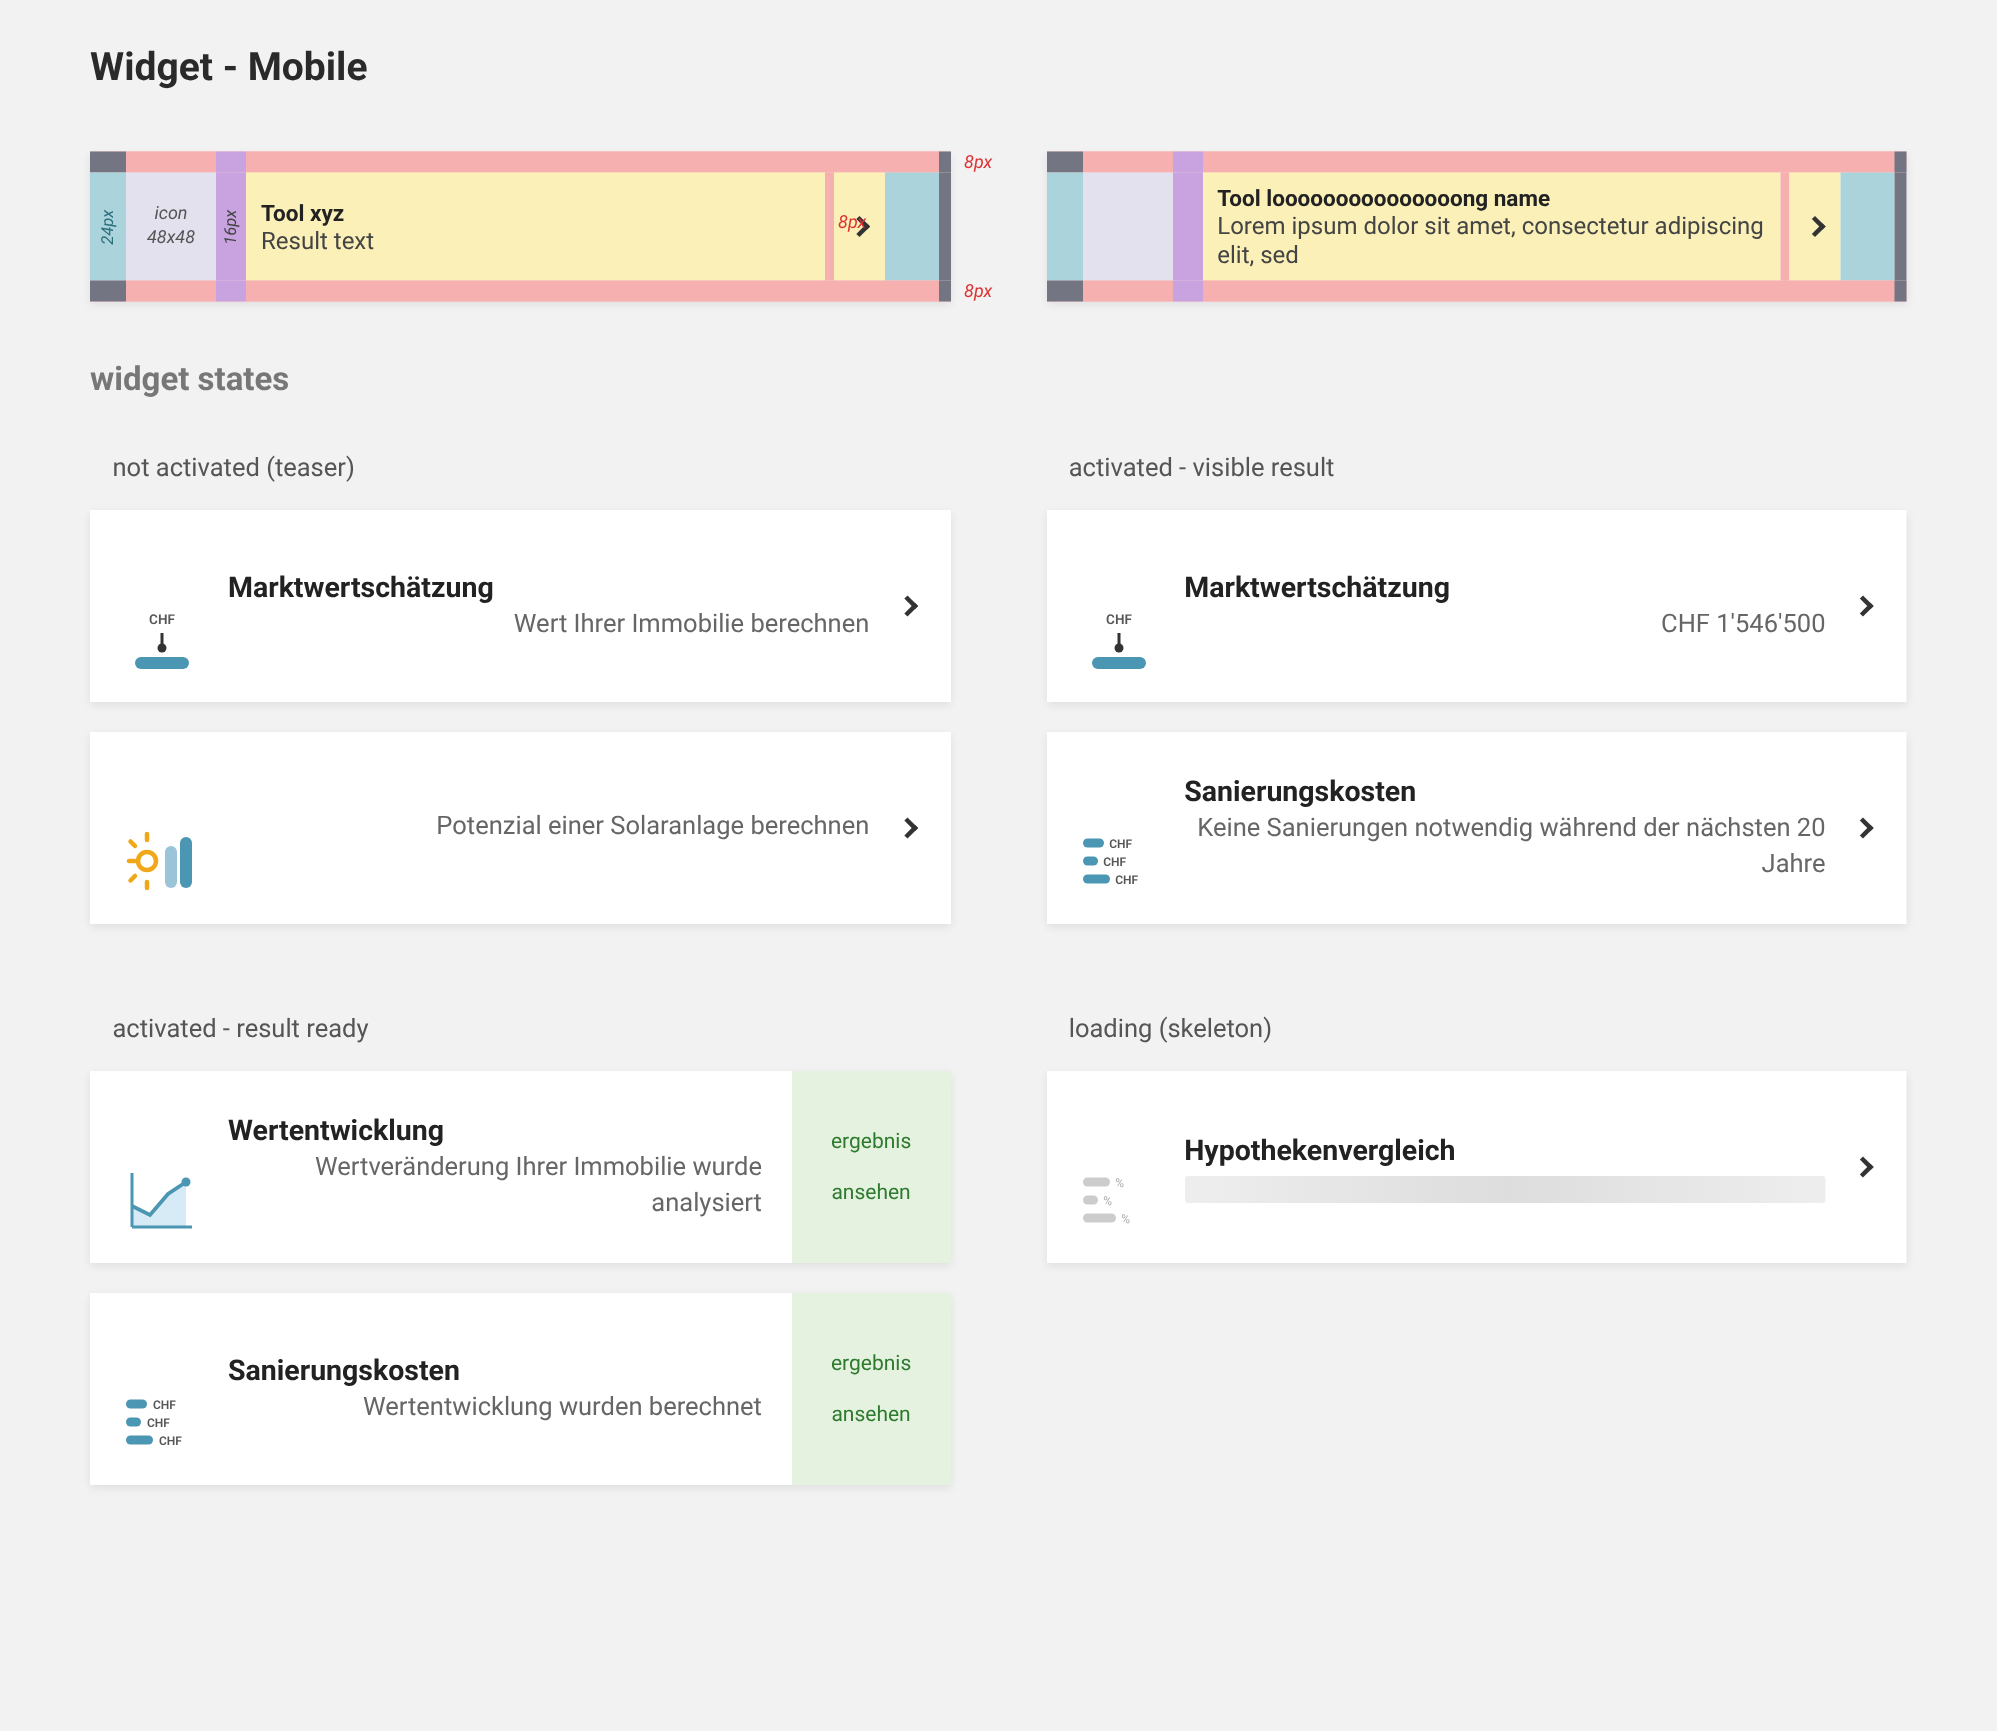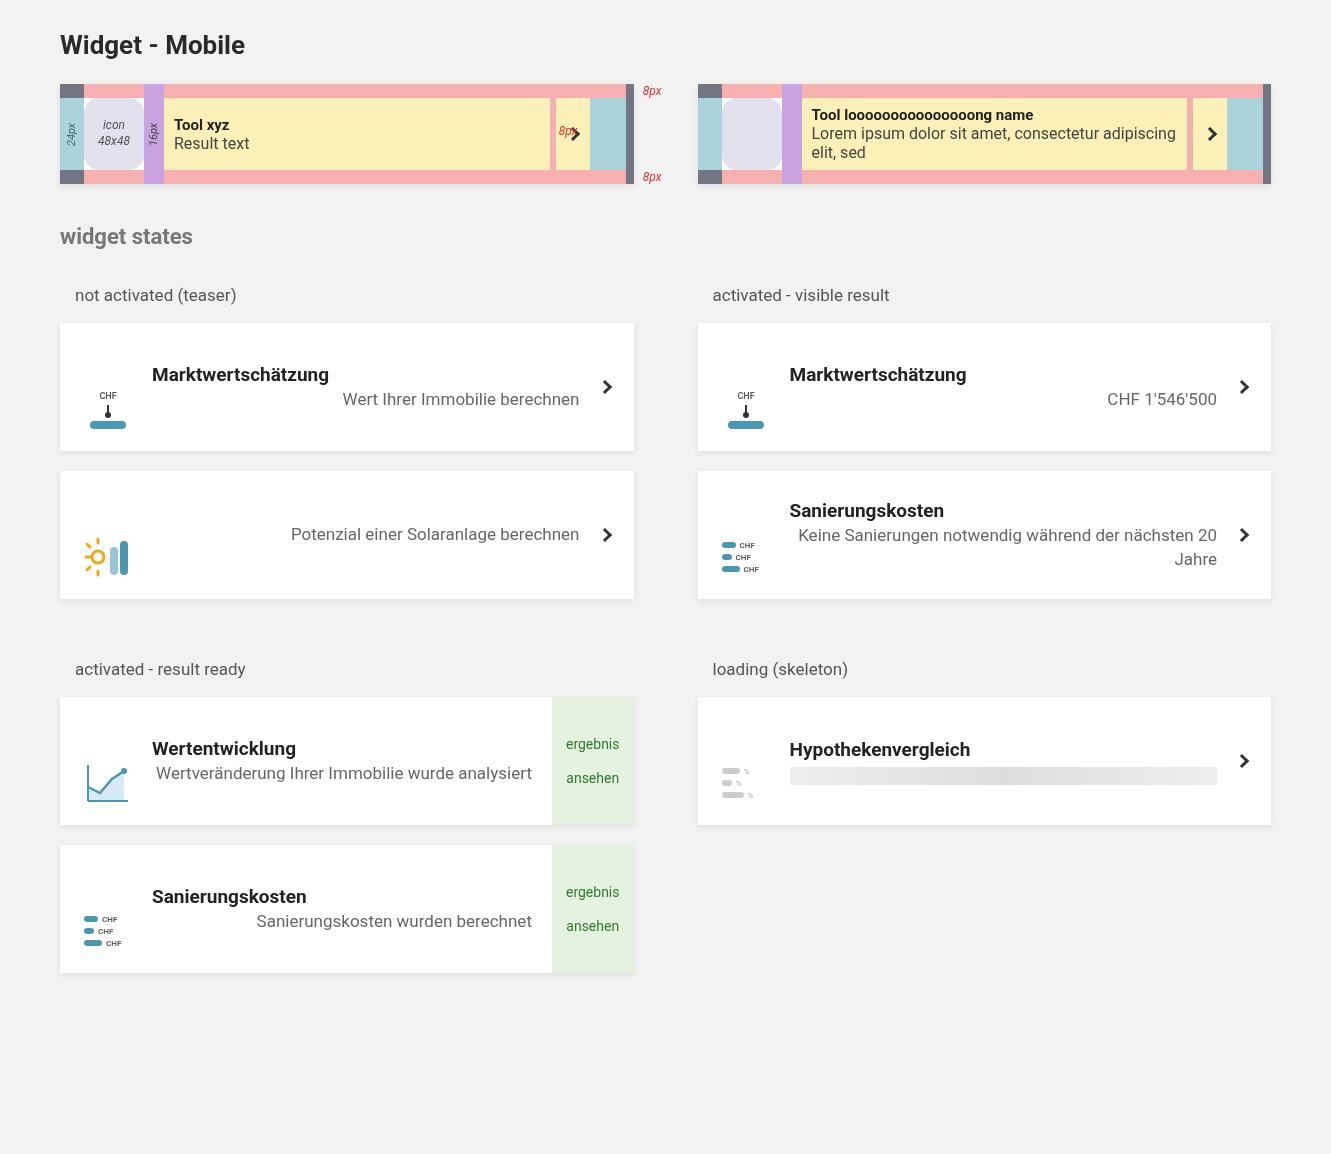--- a/index.html
+++ b/index.html
@@ -6,21 +6,21 @@
 body {
   font-family: -apple-system, BlinkMacSystemFont, "Segoe UI", Roboto, sans-serif;
   background: #f2f2f2;
   padding: 30px 60px;
   color: #333;
 }
 .page-title {
   font-size: 26px;
   font-weight: 700;
   color: #2a2a2a;
-  margin-bottom: 24px;
+  margin-bottom: 41px;
 }
 .row {
   display: flex;
   gap: 64px;
   margin-bottom: 40px;
 }
 .col { flex: 1; min-width: 0; }
 
 
 .spec-widget {
@@ -41,21 +41,20 @@
 .spec-widget .pad-left span {
   transform: rotate(-90deg);
   font-size: 11px; color: #2b6f7a; font-style: italic;
 }
 .spec-widget .pad-icon {
   width: 60px;
   background: #e3e1ee;
   display:flex; flex-direction:column; align-items:center; justify-content:center;
   font-size: 12px; color:#555; font-style: italic;
   line-height:1.3;
-  border-radius:15px;
 }
 .spec-widget .pad-gap {
   width: 20px; background: #c9a3e0;
   display:flex; align-items:center; justify-content:center;
 }
 .spec-widget .pad-gap span {
   transform: rotate(-90deg);
   font-size: 11px; color:#444; font-style: italic;
 }
 .spec-widget .content {
@@ -123,21 +122,21 @@
 .card .text .s { font-size:17px; color:#666; line-height:1.4;text-align:right; }
 .card .chev {
   font-size:22px; color:#333; font-weight:700;
   flex:0 0 auto;
 }
 .card .badge {
   flex:0 0 auto;
   background:#e4f2df;
   color:#2e7a2e;
   font-size:14px;
-  padding:22px 14px;
+  padding:22px 26px;
   text-align:center;
   line-height:1.3;
   margin:-18px -24px -18px 0;
   align-self:stretch;
   display:flex; flex-direction:column; justify-content:center;gap:16px;
 }
 .skel {
   height:18px; background:linear-gradient(90deg,#eee,#ddd,#eee);
   border-radius:2px;
   margin-top:6px;
@@ -395,21 +394,21 @@
               <span class="lbl">CHF</span>
             </div>
           <div class="bar">
               <div class="pill" style="width:18px"></div>
               <span class="lbl">CHF</span>
             </div>
         </div>
       </div>
       <div class="text">
         <div class="t">Sanierungskosten</div>
-        <div class="s">Sanierungskosten wurden berechnet</div>
+        <div class="s">Wertentwicklung wurden berechnet</div>
       </div>
       <div class="badge">
         <span>ergebnis</span>
         <span>ansehen</span>
       </div>
     </div>
   </div>
 
   <div class="col">
     <div class="state-label">loading (skeleton)</div>

